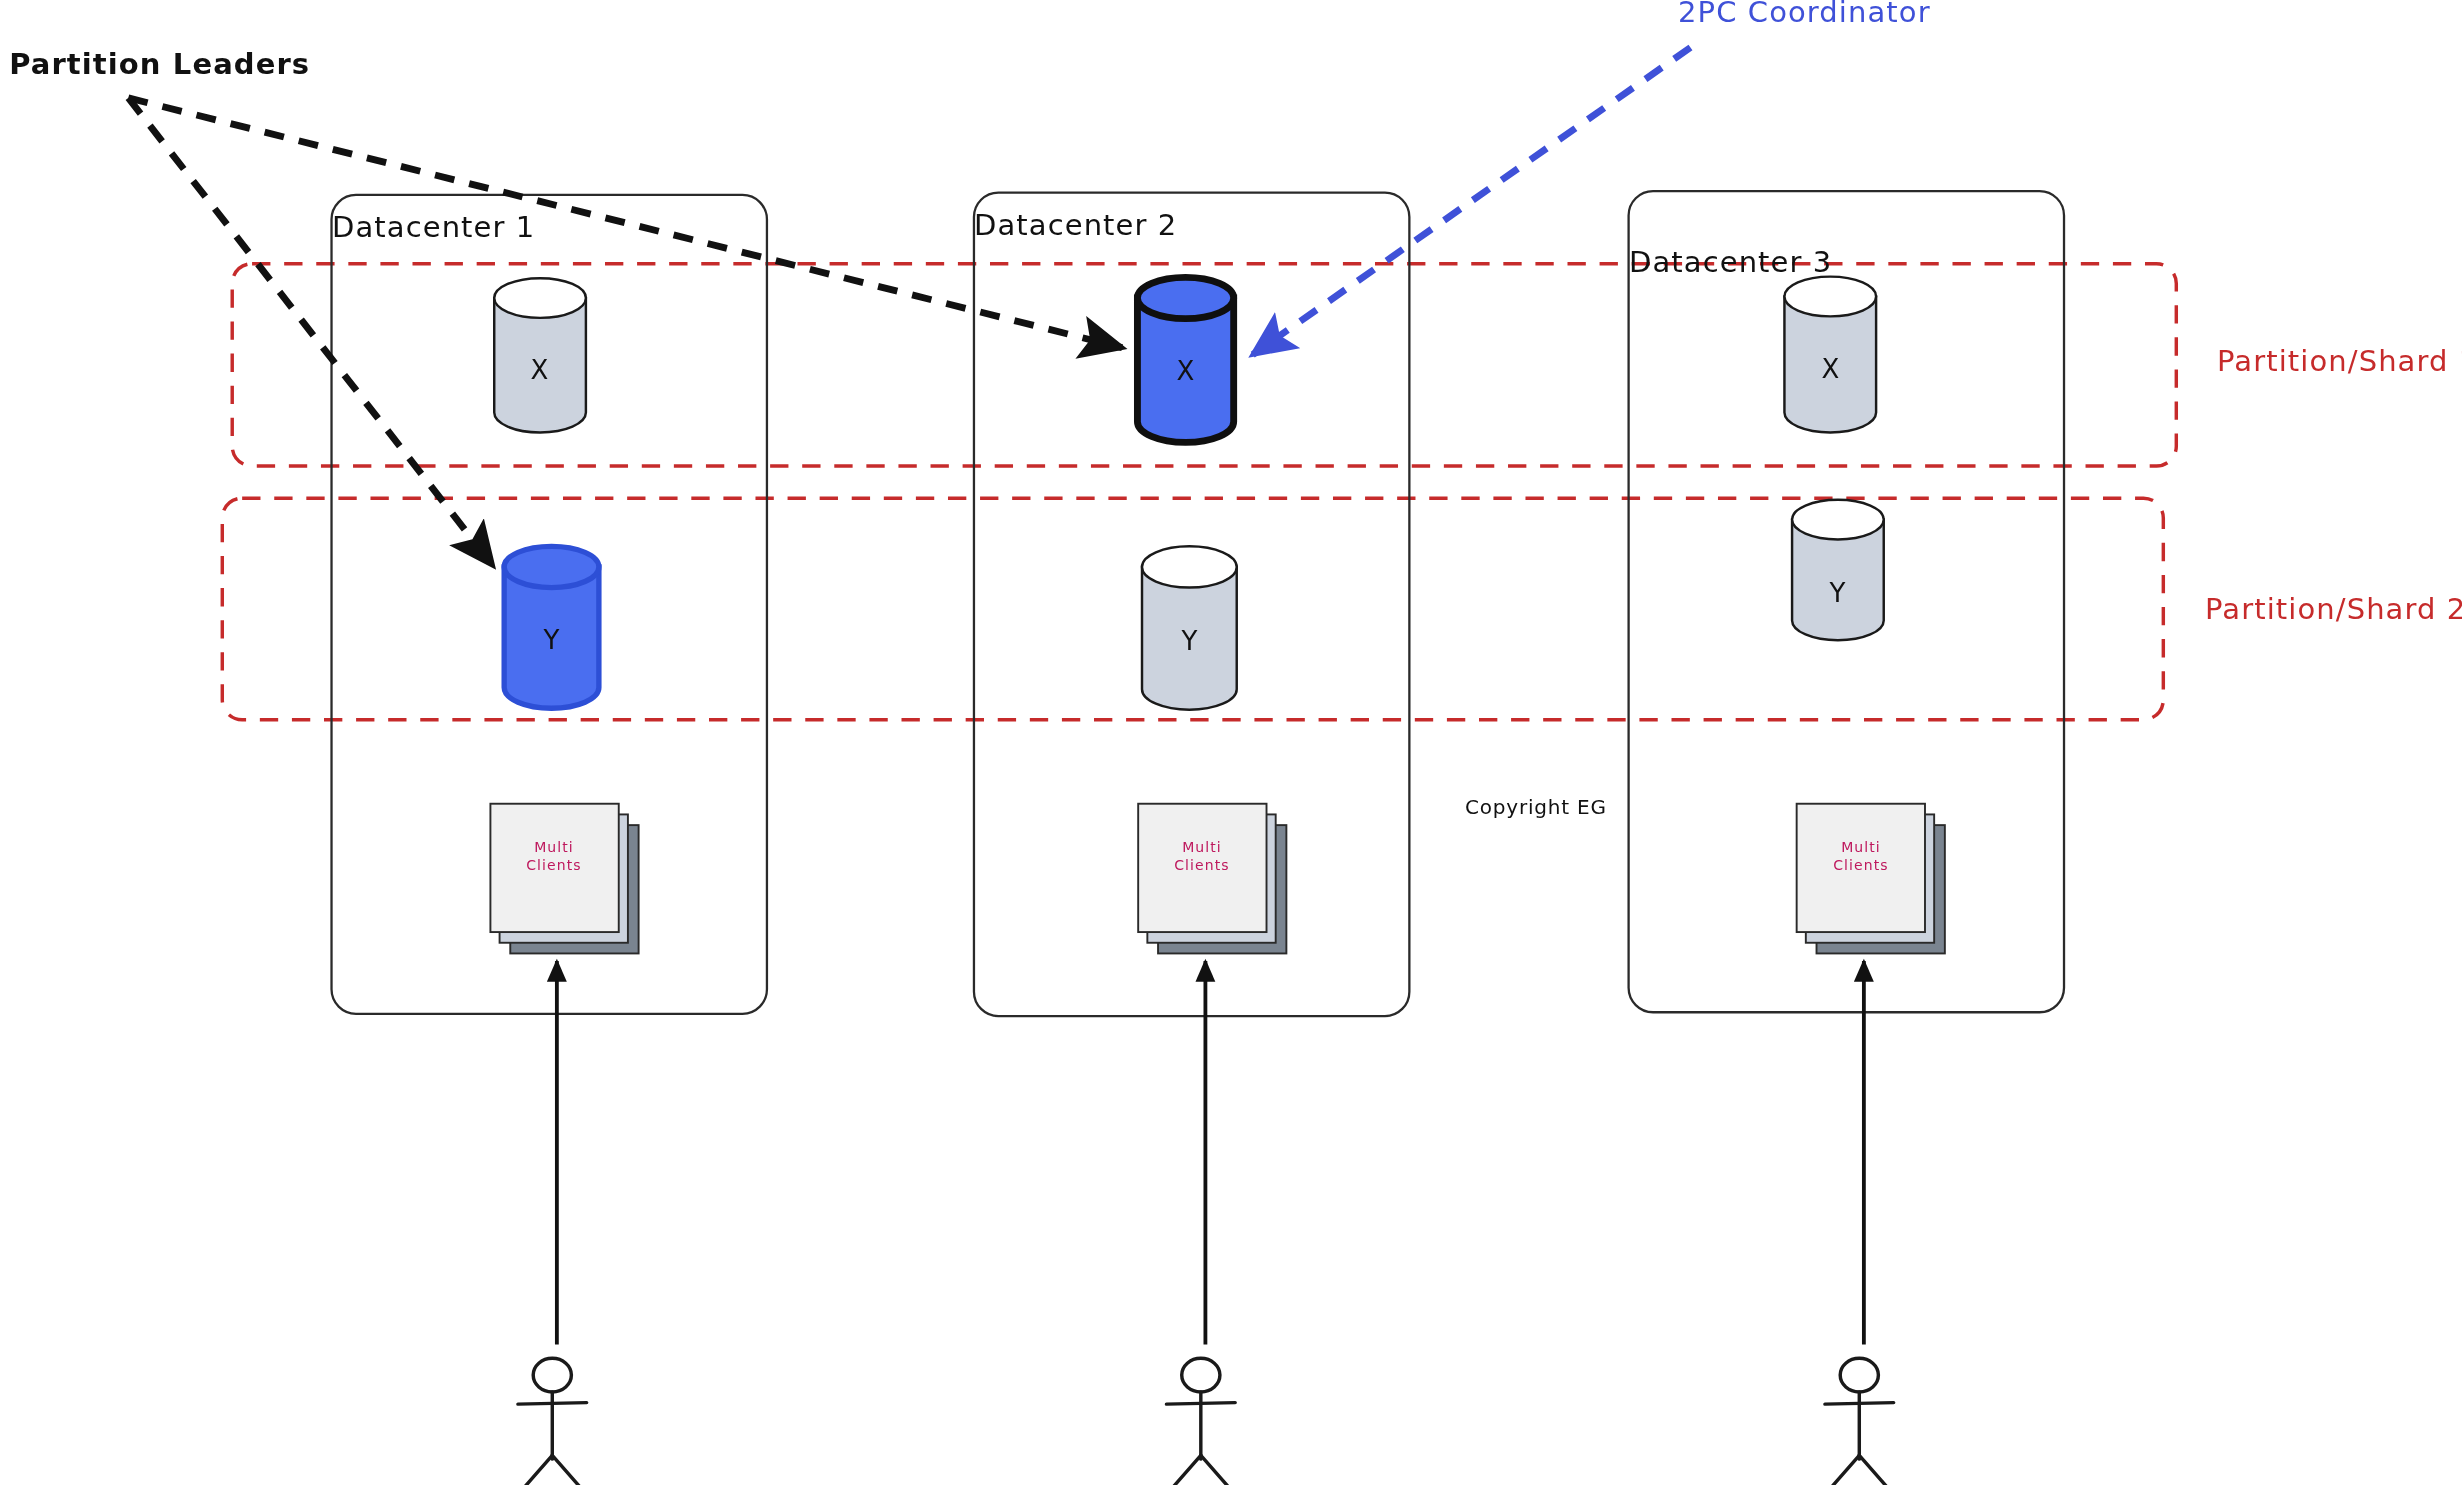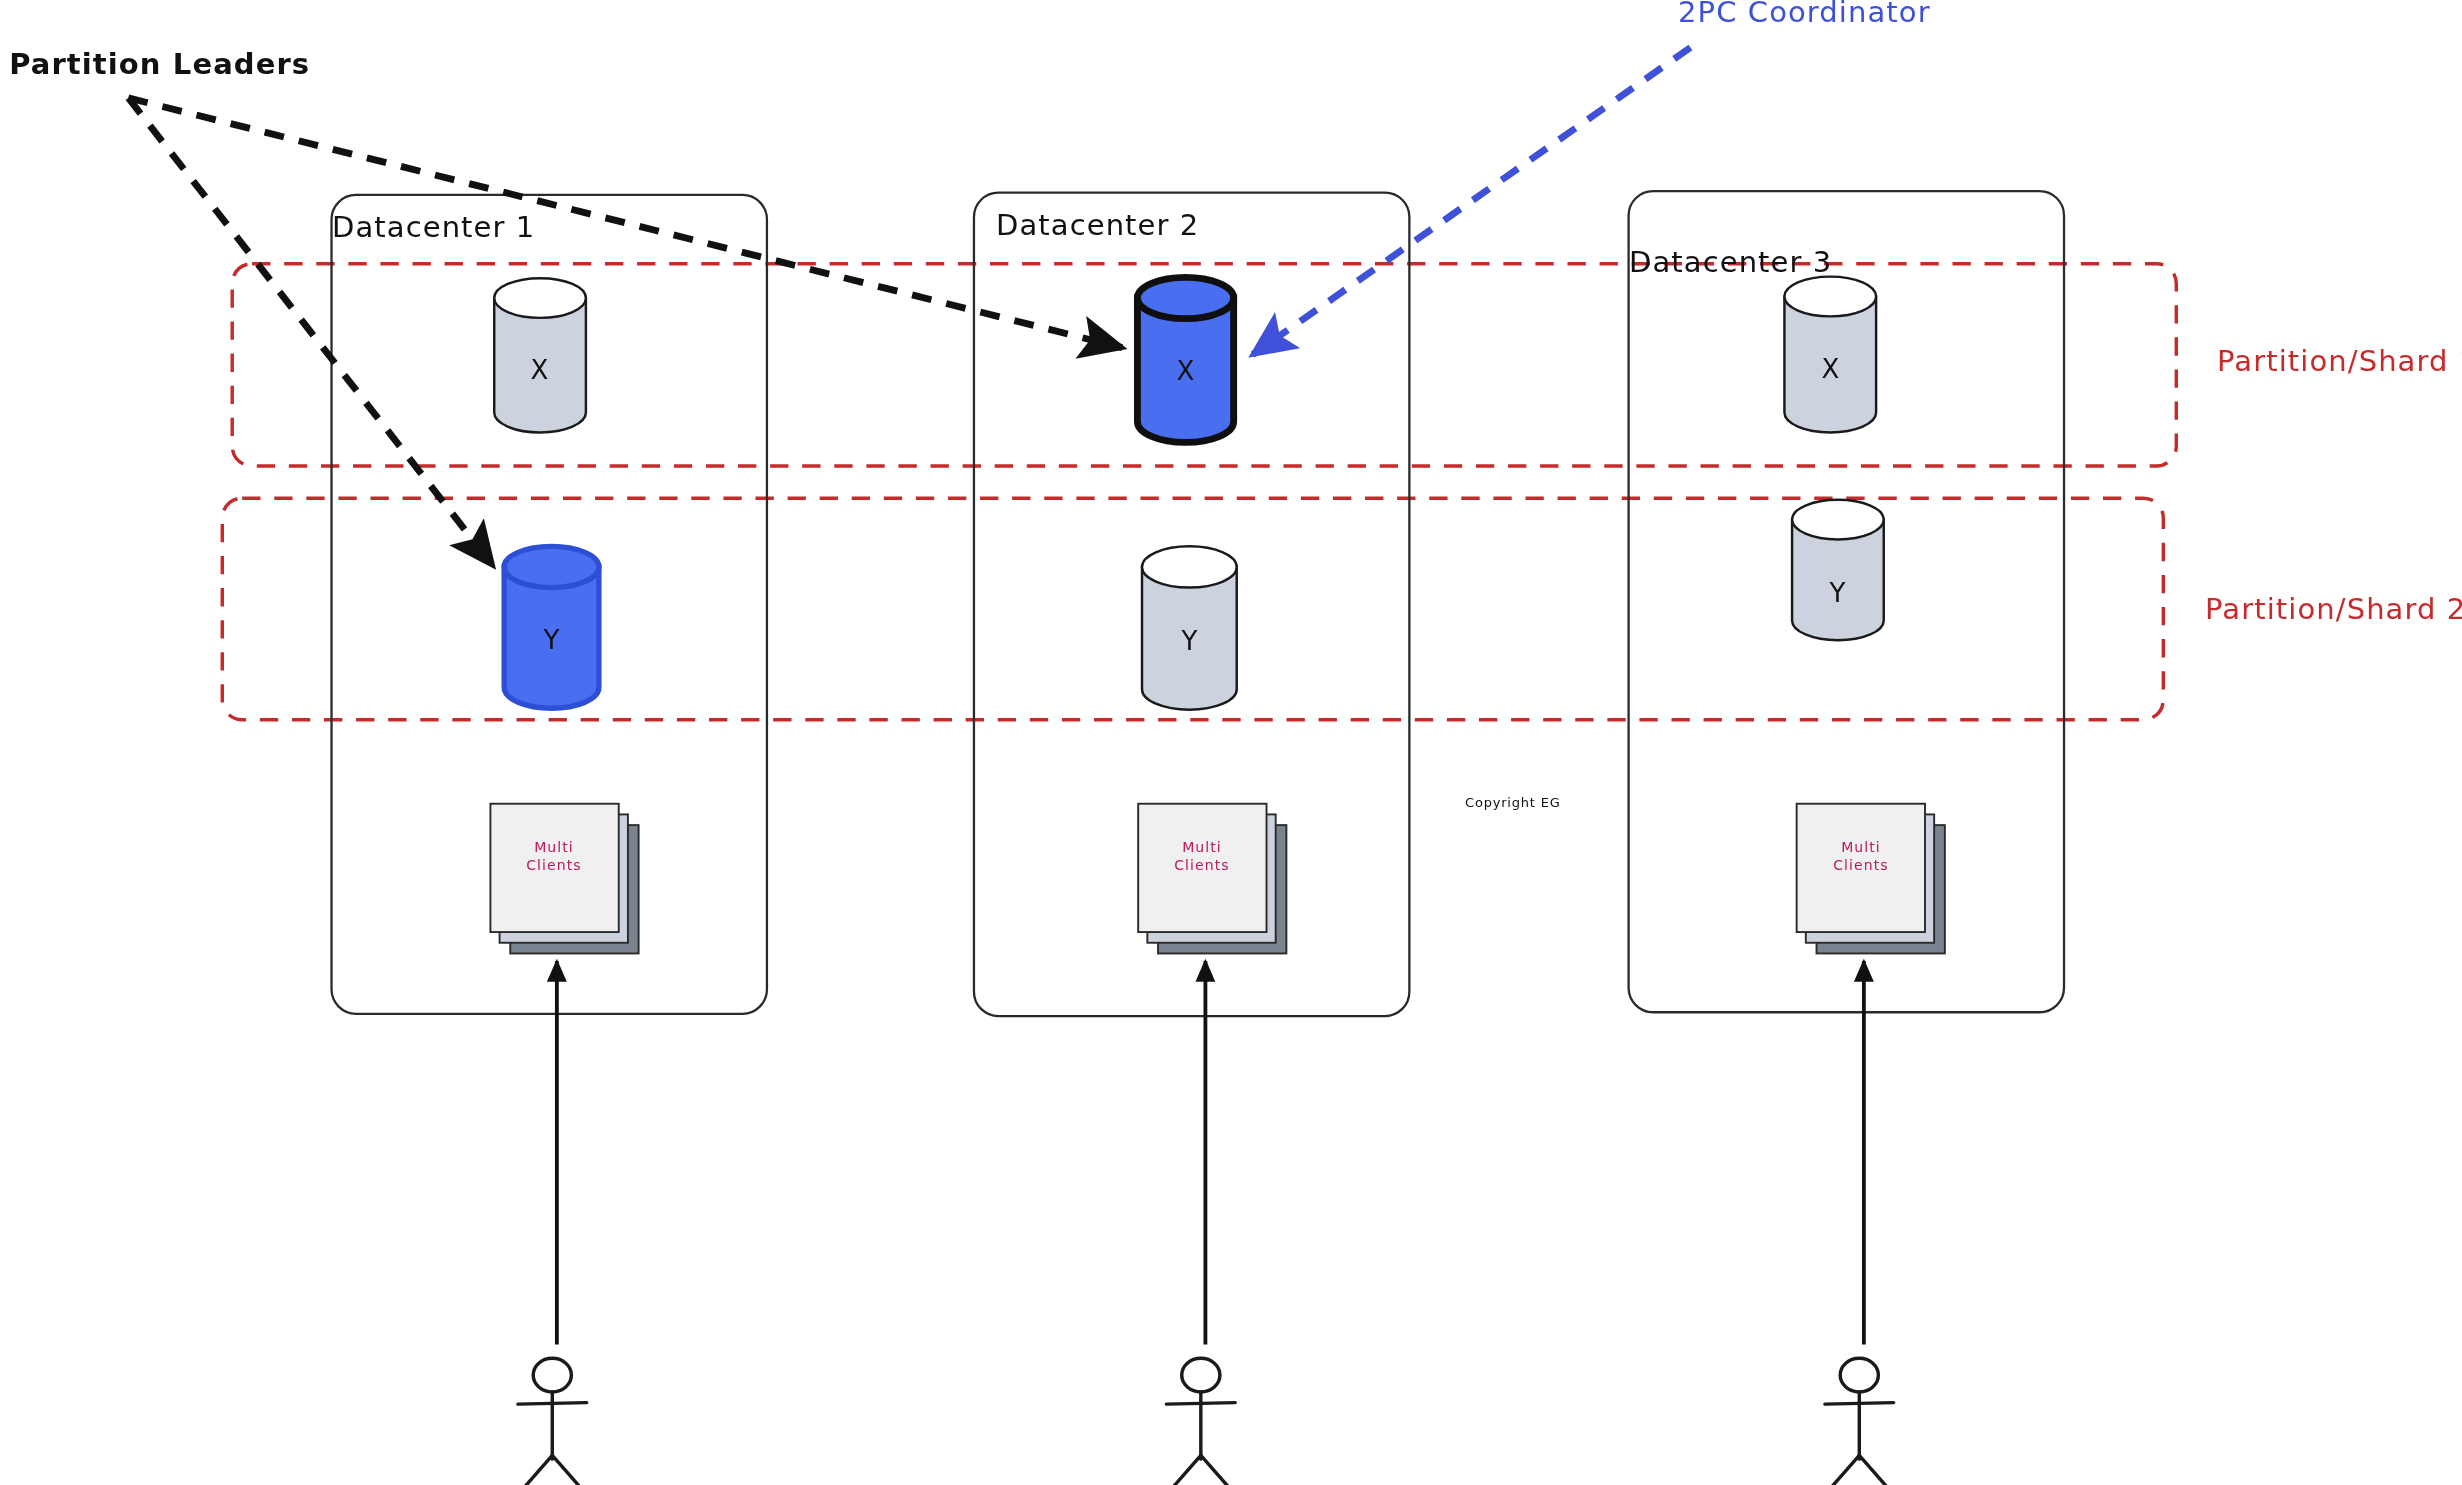--- a/index.html
+++ b/index.html
@@ -52,21 +52,21 @@
     font-size: 26px;
     color: #111111;
   }
   .card-text {
     font-size: 14px;
     color: #be185d;
     line-height: 1.28;
     text-align: center;
   }
   .copyright {
-    font-size: 13px;
+    font-size: 20px;
     color: #111111;
     letter-spacing: 0.8px;
   }
 </style>
 </head>
 <body>
 
 <svg id="canvas" viewBox="0 0 3223 1945" xmlns="http://www.w3.org/2000/svg">
   <defs>
     <marker id="arrow-black" markerWidth="9" markerHeight="9" refX="6.2" refY="3.2" orient="auto" markerUnits="strokeWidth">
@@ -163,21 +163,21 @@
   <path d="M168,128 L645,740" fill="none" stroke="#111111" stroke-width="9" stroke-dasharray="26,20" marker-end="url(#arrow-black)"></path>
 
   <path d="M2213,62 L1640,464" fill="none" stroke="#3f51d8" stroke-width="9" stroke-dasharray="26,20" marker-end="url(#arrow-blue)"></path>
 </svg>
 
 <div class="lbl handwrite annot-black" style="left:9.2px; top:47px;font-weight:bold;">Partition Leaders</div>
 
 <div class="lbl handwrite annot-blue" style="left:1678px; top:-4.6px;">2PC Coordinator</div>
 
 <div class="lbl handwrite dc-title" style="left:332px; top:210px; width:435px;">Datacenter 1</div>
-<div class="lbl handwrite dc-title" style="left:974px; top:208px; width:368px;padding-left:22px;">Datacenter 2</div>
+<div class="lbl handwrite dc-title" style="left:974px; top:208px; width:368px;">Datacenter 2</div>
 <div class="lbl handwrite dc-title" style="left:1629px; top:206px; width:435px;margin-top:39px;">Datacenter 3</div>
 
 <div class="lbl handwrite annot-red" style="left:2217px; top:344px;">Partition/Shard 1</div>
 <div class="lbl handwrite annot-red" style="left:2205px; top:592px;">Partition/Shard 2</div>
 
 <div class="lbl handwrite cyl-letter" style="left:494px; top:355px; width:92px; text-align:center;">X</div>
 <div class="lbl handwrite cyl-letter" style="left:506px; top:625px; width:92px; text-align:center;">Y</div>
 <div class="lbl handwrite cyl-letter" style="left:1140px; top:356px; width:92px; text-align:center;">X</div>
 <div class="lbl handwrite cyl-letter" style="left:1144px; top:626px; width:92px; text-align:center;">Y</div>
 <div class="lbl handwrite cyl-letter" style="left:1785px; top:354px; width:92px; text-align:center;">X</div>

